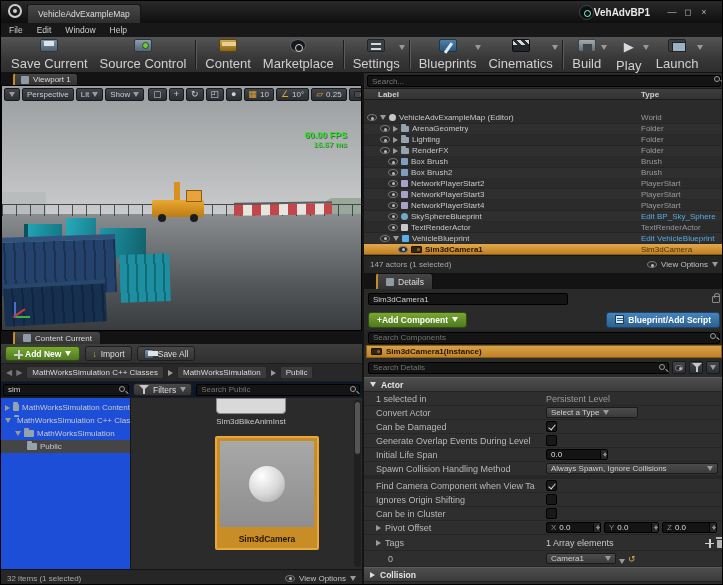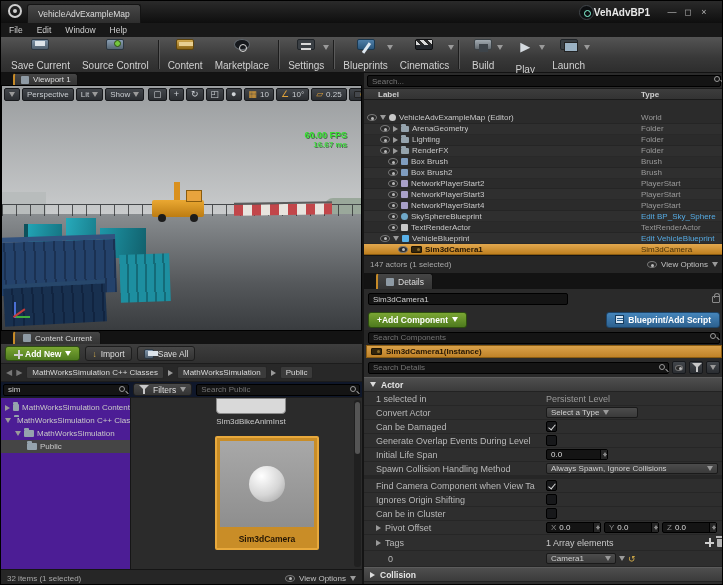--- a/index.html
+++ b/index.html
@@ -13,21 +13,21 @@
 .doctab{position:absolute;left:26px;top:3px;height:19px;padding:0 10px;background:linear-gradient(#474747,#2e2e2e);border:1px solid #141414;border-bottom:none;border-radius:3px 3px 0 0;display:flex;align-items:center;color:#ddd;font-size:8.5px}
 .tbright{position:absolute;right:12px;top:0;height:22px;display:flex;align-items:center;}
 .projbadge{width:15px;height:15px;border-radius:50%;background:#0c0e10;border:1px solid #41464b;position:relative}
 .projbadge::after{content:"";position:absolute;left:4px;top:4px;width:5px;height:5px;border:1px solid #8fd;border-radius:50%}
 .apptitle{font-size:10px;font-weight:bold;color:#e8e8e8;margin-right:14px}
 .winbtn{width:16px;height:16px;display:flex;align-items:center;justify-content:center;color:#b5b5b5;font-size:9px}
 
 .menubar{position:absolute;left:0;top:22px;width:723px;height:14px;background:#181818;display:flex;align-items:center;gap:14px;padding-left:8px;font-size:8.5px;color:#cfcfcf}
 .toolbar{position:absolute;left:0;top:36px;width:723px;height:36px;background:linear-gradient(#545454,#383838 60%,#2d2d2d);border-bottom:1px solid #121212;display:flex;align-items:stretch;padding-left:4px}
 .tbtn{display:flex;flex-direction:column;align-items:center;justify-content:flex-start;padding:2px 6px 1px;min-width:42px;position:relative}
-.tbtn .lab{font-size:10px;color:#d0d0d0;margin-top:10px;white-space:nowrap}
+.tbtn .lab{font-size:13px;color:#d0d0d0;margin-top:4px;white-space:nowrap}
 .tsep{width:1px;background:#1d1d1d;margin:3px 3px;box-shadow:1px 0 0 #5a5a5a}
 .ic{width:18px;height:16px;position:relative;border-radius:2px}
 .ic-save{background:linear-gradient(#7d93a8,#505f6d);border:1px solid #2c3640}
 .ic-save::after{content:"";position:absolute;left:3px;top:1px;width:10px;height:5px;background:#dde4ea}
 .ic-sc{background:linear-gradient(#8aa0b5,#566572);border:1px solid #2c3640}
 .ic-sc::after{content:"";position:absolute;right:2px;bottom:2px;width:5px;height:5px;border-radius:50%;background:#74c63e;border:1px solid #2c4c10}
 .ic-content{background:linear-gradient(#d2a94e,#8a6518);border:1px solid #5c430e}
 .ic-content::after{content:"";position:absolute;left:2px;top:2px;width:14px;height:4px;background:#e8cf92}
 .ic-market{width:16px;height:16px;border-radius:50%;background:#15181c;border:1px solid #60666c;margin:0 1px}
 .ic-market::after{content:"";position:absolute;left:4px;top:4px;width:6px;height:6px;border:1px solid #d8d8d8;border-radius:50%}
@@ -112,40 +112,40 @@
 .bpic{width:9px;height:9px;background:#d7e7f4;border:1px solid #163c5e;position:relative}
 .bpic::after{content:"";position:absolute;left:1px;top:2px;width:6px;height:1px;background:#2d618f;box-shadow:0 2px 0 #2d618f}
 .dtsearchcomp{height:15px;padding:1px 4px;background:#252525}
 .instrow{height:13px;margin:0 2px;background:linear-gradient(#d9a14a,#bf8228);border:1px solid #8a5c12;display:flex;align-items:center;gap:4px;padding:0 4px;color:#241604;font-weight:bold;font-size:8px}
 .dtsearchrow{height:19px;display:flex;align-items:center;gap:3px;padding:0 4px;background:#2a2a2a}
 .miniblock{width:14px;height:13px;background:linear-gradient(#42464b,#2b2e32);border:1px solid #17191c;border-radius:2px;display:flex;align-items:center;justify-content:center;color:#aaa;font-size:8px}
 .cathead{height:15px;background:linear-gradient(#4e4e4e,#3b3b3b);border-top:1px solid #5c5c5c;border-bottom:1px solid #222;display:flex;align-items:center;gap:5px;padding:0 6px;color:#e4e4e4;font-weight:bold;font-size:8.5px}
 .prow{height:14px;display:flex;align-items:center;border-bottom:1px solid #262626;background:#2e2e2e;padding-left:12px}
 .prow.tall{height:16px}
 .plabel{width:170px;color:#b8b8b8;white-space:nowrap;overflow:hidden;flex:none;display:flex;align-items:center;gap:4px}
-.pctl{flex:1;display:flex;align-items:center;gap:3px;padding-right:0}
+.pctl{flex:1;display:flex;align-items:flex-end;gap:3px;padding-right:0}
 .pval{color:#9a9a9a}
 .combo{height:11px;background:linear-gradient(#4c4c4c,#3a3a3a);border:1px solid #1a1a1a;border-radius:2px;display:flex;align-items:center;gap:4px;padding:0 4px;color:#d0d0d0;font-size:8px;white-space:nowrap}
 .numf{height:11px;background:#141414;border:1px solid #000;border-radius:2px;display:flex;align-items:center;padding-left:4px;color:#ddd;font-size:8px;gap:3px}
 .spin{width:7px;align-self:stretch;position:relative;border-left:1px solid #000;background:#262626;margin-left:auto}
 .spin::before{content:"";position:absolute;left:1.5px;top:2px;border-left:2px solid transparent;border-right:2px solid transparent;border-bottom:3px solid #8a8a8a}
 .spin::after{content:"";position:absolute;left:1.5px;bottom:2px;border-left:2px solid transparent;border-right:2px solid transparent;border-top:3px solid #8a8a8a}
 .dim{color:#8a8a8a}
 .resetg{color:#d8b04a;font-size:9px}
 
 .cbpanel{position:absolute;left:0;top:330px;width:361px;height:255px;background:#2b2b2b}
 .cbstrip{height:13px}
 .cbstrip .ptab{font-size:8px;height:13px}
 .cbtoolbar{height:20px;background:linear-gradient(#3e3e3e,#2f2f2f);border-bottom:1px solid #1c1c1c;display:flex;align-items:center;gap:5px;padding:0 4px}
 .darkbtn{height:15px;display:flex;align-items:center;gap:4px;padding:0 6px;background:linear-gradient(#484848,#333);border:1px solid #1d1d1d;border-radius:3px;color:#ddd;font-size:8.5px}
 .cbcrumbs{height:18px;background:#282828;border-bottom:1px solid #1c1c1c;display:flex;align-items:center;gap:4px;padding:0 5px;font-size:8px}
 .crumb{height:13px;display:flex;align-items:center;padding:0 5px;background:#3b3b3b;border:1px solid #262626;border-radius:2px;color:#d8d8d8;white-space:nowrap}
 .cbfilter{height:16px;display:flex;align-items:center;gap:4px;padding:0 2px;background:#0f172a;border-bottom:1px solid #1c1c1c}
 .cbbody{position:absolute;left:0;top:67px;right:0;bottom:17px;display:flex}
-.cbsources{width:130px;background:#4c1d95;border-right:1px solid #161616;padding-top:3px}
+.cbsources{width:130px;background:#1d4ed8;border-right:1px solid #161616;padding-top:3px}
 .cbrow{height:13px;display:flex;align-items:center;gap:3px;font-size:8px;color:#c8c8c8;white-space:nowrap;overflow:hidden}
 .cbassets{flex:1;position:relative;background:#2b2b2b;overflow:hidden}
 .asset-partial-thumb{position:absolute;left:85px;top:0;width:70px;height:16px;background:#d9d9d9;border:1px solid #8a8a8a;border-radius:0 0 4px 4px}
 .asset-partial-label{position:absolute;left:40px;top:19px;width:160px;text-align:center;font-size:8px;color:#c8c8c8}
 .assetcard{position:absolute;left:84px;top:38px;width:104px;height:114px;background:#c98d27;border:2px solid #e8a93c;border-radius:2px;display:flex;flex-direction:column}
 .assetthumb{margin:3px;height:86px;background:linear-gradient(#a8a8a8,#8e8e8e);display:flex;align-items:center;justify-content:center}
 .sphere{width:36px;height:36px;border-radius:50%;background:radial-gradient(circle at 35% 28%,#ffffff,#d6d6d6 55%,#9c9c9c)}
 .assetlabel{flex:1;display:flex;align-items:center;justify-content:center;color:#241604;font-weight:bold;font-size:8.5px}
 .cbscroll{position:absolute;right:1px;top:2px;width:7px;bottom:2px;background:#202020;border-radius:3px}
 .cbthumb{position:absolute;left:1px;top:2px;width:5px;height:52px;background:#555;border-radius:3px}

